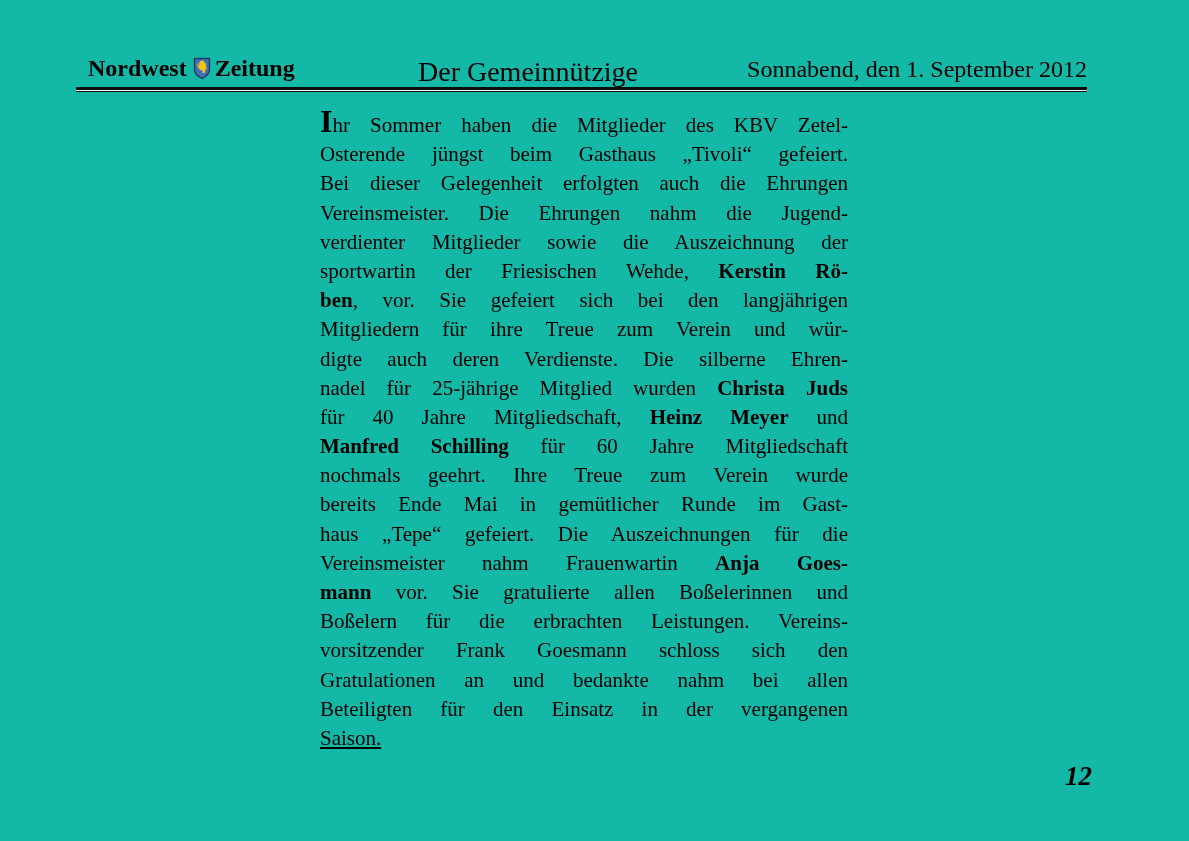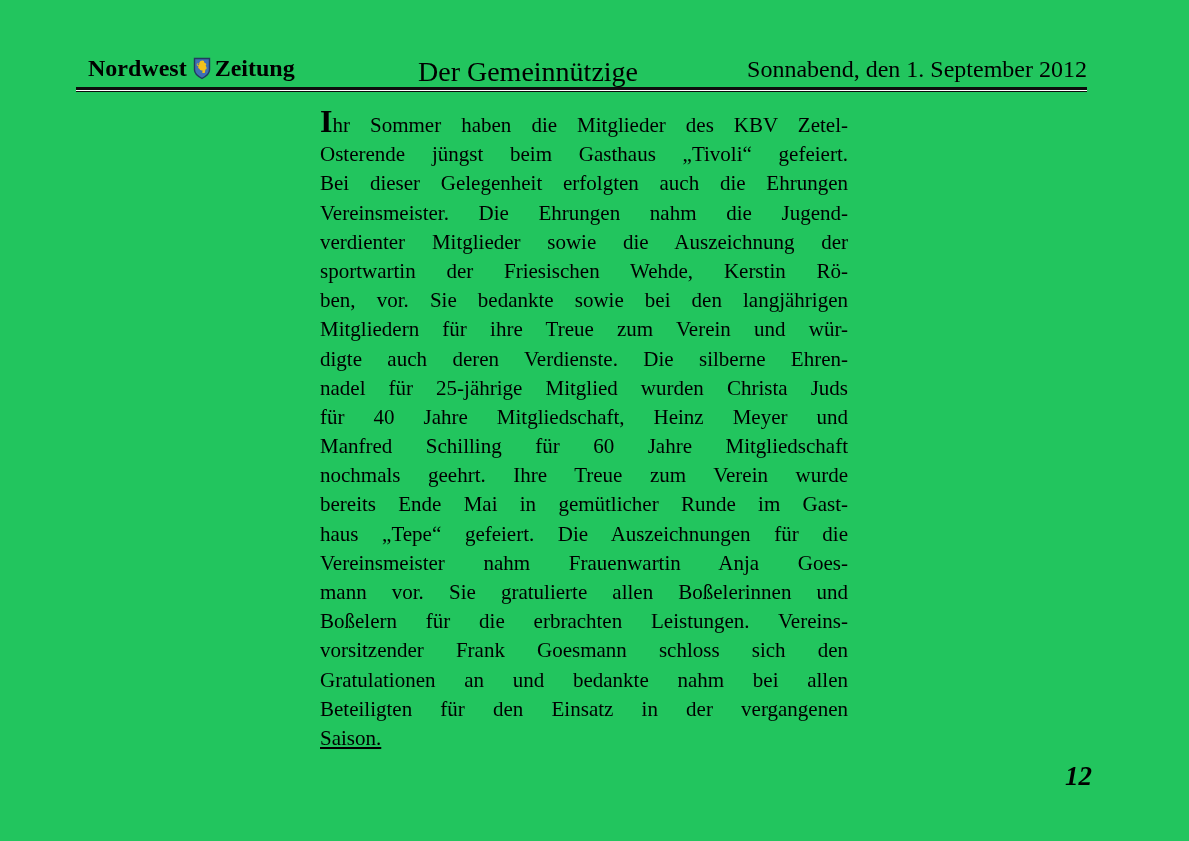--- a/index.html
+++ b/index.html
@@ -4,21 +4,21 @@
 <style>
   * { margin: 0; padding: 0; box-sizing: border-box; }
   html, body { background: #ffffff; }
   body {
     width: 1189px; height: 841px;
     font-family: "Liberation Serif", "DejaVu Serif", serif;
     color: #000000;
     position: relative;
     overflow: hidden;
   }
-  .page { position: absolute; inset: 0; background: #22c55e; }
+  .page { position: absolute; inset: 0; background: #14b8a6; }
 
   
   .brand {
     position: absolute; left: 88px; top: 55px;
     font-size: 24px; font-weight: bold; white-space: nowrap;
   }
   .brand .crest { vertical-align: -4px; margin: 0 4px 0 6px; }
   .center-title { position: absolute; left: 418px; top: 56px; font-size: 28px; white-space: nowrap; }
   .issue-date { position: absolute; right: 102px; top: 56px; font-size: 24px; white-space: nowrap; }
   .rule {
@@ -26,21 +26,21 @@
     background: linear-gradient(to bottom, #0d0d0d 0, #0d0d0d 3px, #ffffff 3px, #ffffff 4px, #0d0d0d 4px, #0d0d0d 5px);
   }
 
   
   article {
     position: absolute; left: 320px; top: 111px; width: 528px;
     font-size: 21px; line-height: 29.2px;
   }
   .line { text-align: justify; text-align-last: justify; height: 29.2px; overflow: visible; }
   .line.last { text-align-last: left; text-decoration: underline; }
-  .bold { font-weight: normal; }
+  .bold { font-weight: bold; }
   .initial { font-size: 32px; font-weight: bold; line-height: 0; }
 
   
   .page-number {
     position: absolute; right: 97px; top: 761px;
     font-size: 27px; font-weight: bold; font-style: italic;
   }
 </style>
 </head>
 <body>
@@ -61,21 +61,21 @@
 
   <div class="rule"></div>
 
   <article>
       <div class="line"><span class="initial">I</span><span>hr Sommer haben die Mitglieder des KBV Zetel-</span></div>
       <div class="line"><span>Osterende jüngst beim Gasthaus „Tivoli“ gefeiert.</span></div>
       <div class="line"><span>Bei dieser Gelegenheit erfolgten auch die Ehrungen</span></div>
       <div class="line"><span>Vereinsmeister. Die Ehrungen nahm die Jugend-</span></div>
       <div class="line"><span>verdienter Mitglieder sowie die Auszeichnung der</span></div>
       <div class="line"><span>sportwartin der Friesischen Wehde, </span><span class="bold">Kerstin Rö-</span></div>
-      <div class="line"><span class="bold">ben</span><span>, vor. Sie bedankte sowie bei den langjährigen</span></div>
+      <div class="line"><span class="bold">ben</span><span>, vor. Sie gefeiert sich bei den langjährigen</span></div>
       <div class="line"><span>Mitgliedern für ihre Treue zum Verein und wür-</span></div>
       <div class="line"><span>digte auch deren Verdienste. Die silberne Ehren-</span></div>
       <div class="line"><span>nadel für 25-jährige Mitglied wurden </span><span class="bold">Christa Juds</span></div>
       <div class="line"><span>für 40 Jahre Mitgliedschaft, </span><span class="bold">Heinz Meyer</span><span> und</span></div>
       <div class="line"><span class="bold">Manfred Schilling</span><span> für 60 Jahre Mitgliedschaft</span></div>
       <div class="line"><span>nochmals geehrt. Ihre Treue zum Verein wurde</span></div>
       <div class="line"><span>bereits Ende Mai in gemütlicher Runde im Gast-</span></div>
       <div class="line"><span>haus „Tepe“ gefeiert. Die Auszeichnungen für die</span></div>
       <div class="line"><span>Vereinsmeister nahm Frauenwartin </span><span class="bold">Anja Goes-</span></div>
       <div class="line"><span class="bold">mann</span><span> vor. Sie gratulierte allen Boßelerinnen und</span></div>

